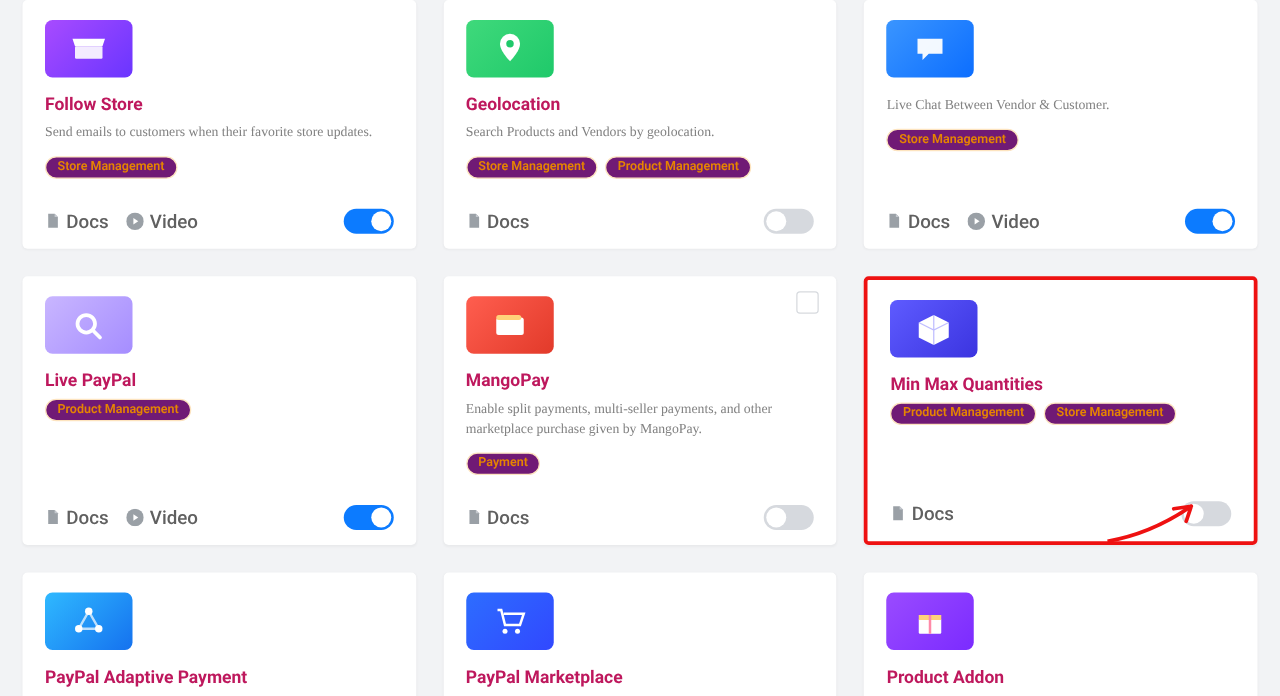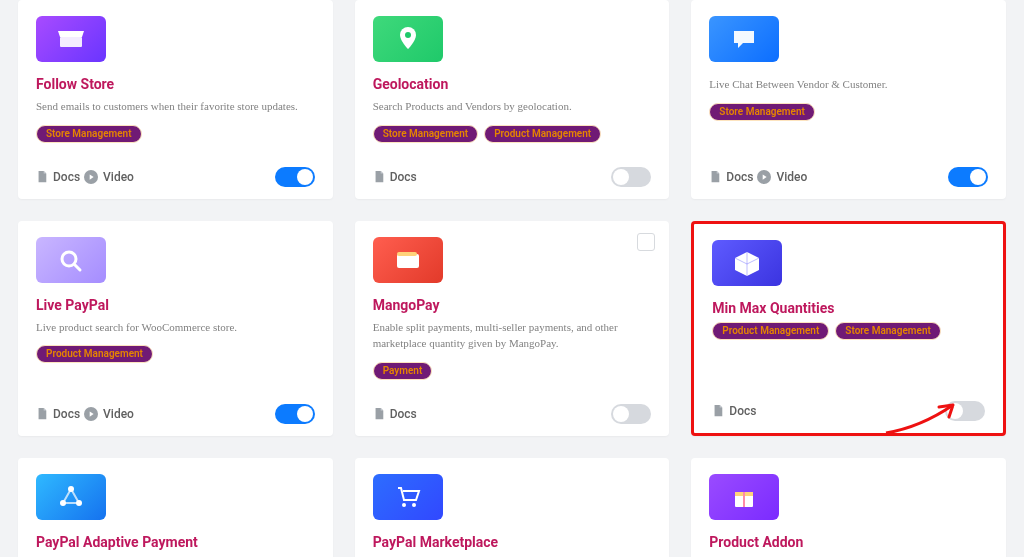--- a/index.html
+++ b/index.html
@@ -51,21 +51,21 @@
     border: 1px solid #fde4bf;
     border-radius: 12px;
     padding: 3px 9px;
     line-height: 1;
   }
   .footer {
     display:flex; align-items:center; justify-content:space-between;
     margin-top:auto;
     padding-top:10px;
   }
-  .links { display:flex; align-items:center; gap:4px; color:#7a7a7a; font-size:12px;}
+  .links { display:flex; align-items:center; gap:14px; color:#7a7a7a; font-size:15px;}
   .link { display:flex; align-items:center; gap:5px; cursor:pointer; color:#606060; font-weight:500;}
   .toggle {
     width: 40px; height: 20px; border-radius: 20px; position: relative;
     background: #d6d9de; cursor: pointer; transition: background .15s;
   }
   .toggle::after{
     content:""; position:absolute; top:2px; left:2px; width:16px; height:16px;
     background:#fff; border-radius:50%; transition:left .15s;
   }
   .toggle.on { background:#0c7bff; }
@@ -189,21 +189,20 @@
     </div>
     <div class="card">
       <div class="thumb bg-lav">
         <svg viewBox="0 0 30 28">
           <use href="#i-search"></use>
         </svg>
       </div>
       <div class="title">
         <span>Live PayPal</span>
       </div>
-      <div class="desc">Live product search for WooCommerce store.</div>
       <div class="tags">
         <span class="tag">Product Management</span>
       </div>
       <div class="footer">
         <div class="links">
           <span class="link">
             <span class="doc-ico"><svg viewBox="0 0 14 16">
                 <use href="#i-doc"></use>
               </svg></span>
             <span>Docs</span>
@@ -223,21 +222,21 @@
     <div class="card">
       <div class="thumb bg-red">
         <svg viewBox="0 0 30 28">
           <use href="#i-wallet"></use>
         </svg>
       </div>
       <div class="chk"></div>
       <div class="title">
         <span>MangoPay</span>
       </div>
-      <div class="desc">Enable split payments, multi-seller payments, and other marketplace quantity given by MangoPay.</div>
+      <div class="desc">Enable split payments, multi-seller payments, and other marketplace purchase given by MangoPay.</div>
       <div class="tags">
         <span class="tag">Payment</span>
       </div>
       <div class="footer">
         <div class="links">
           <span class="link">
             <span class="doc-ico"><svg viewBox="0 0 14 16">
                 <use href="#i-doc"></use>
               </svg></span>
             <span>Docs</span>

